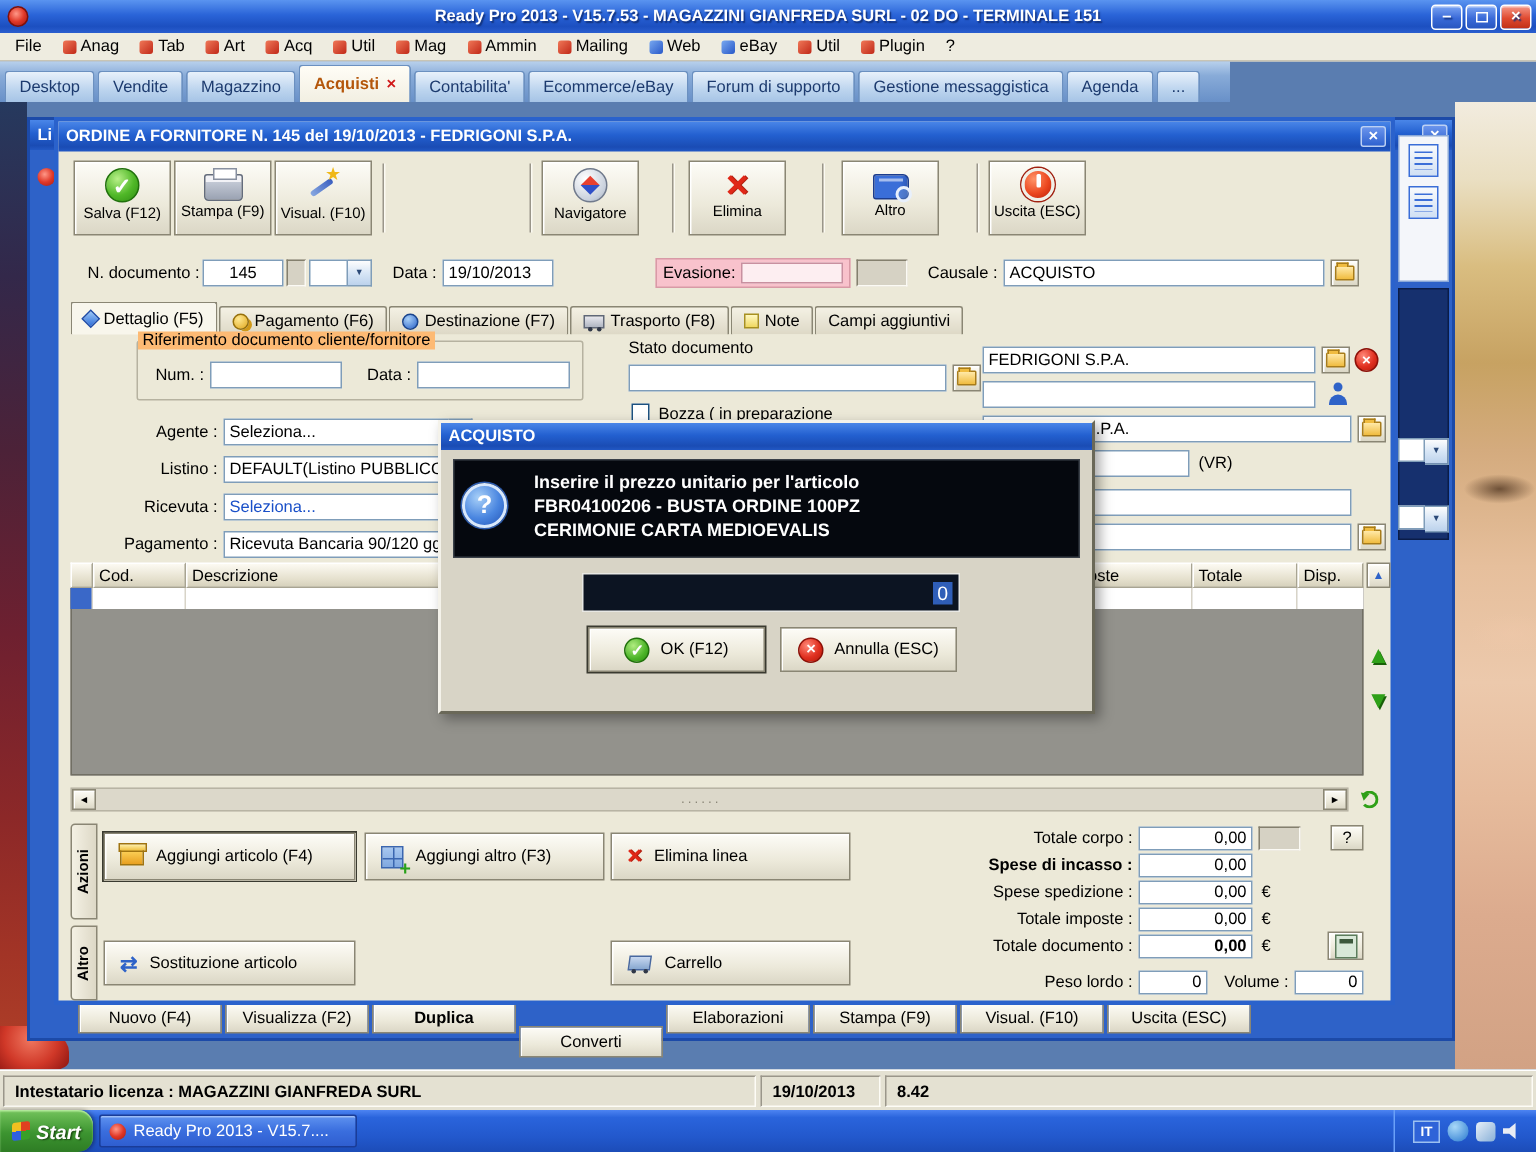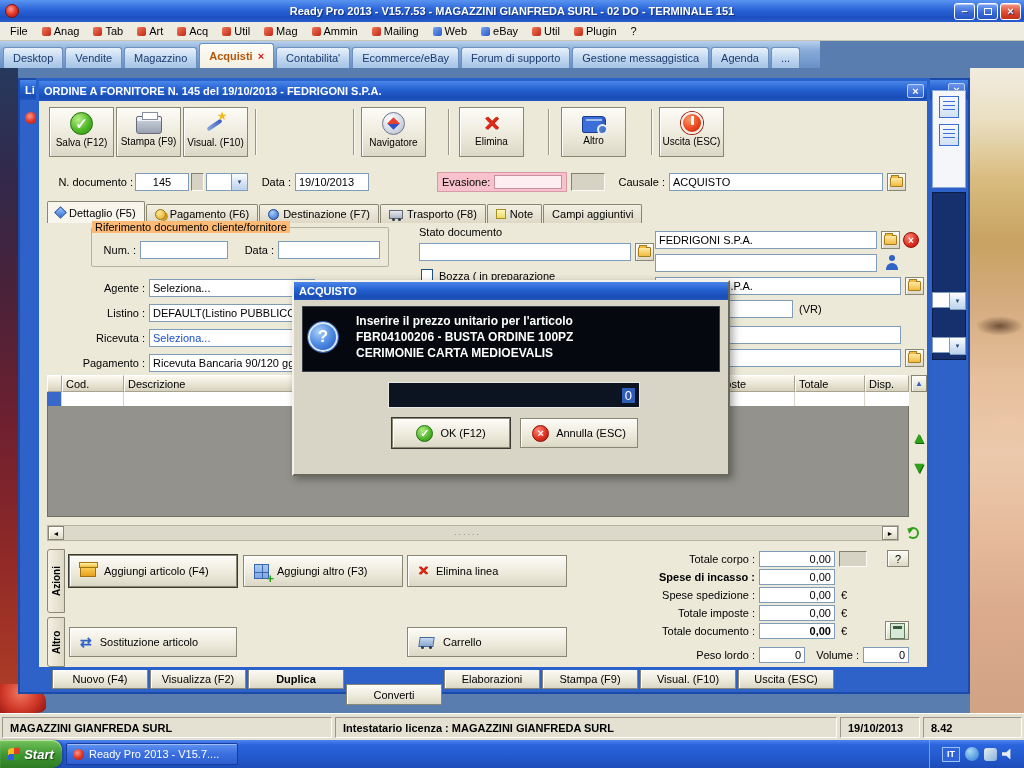--- a/index.html
+++ b/index.html
@@ -667,21 +667,20 @@
           <span>OK (F12)</span>
         </div>
       <div class="btn req-btn" style="left:226px;">
           <span class="ic-no">×</span>
           <span>Annulla (ESC)</span>
         </div>
     </div>
   </div>
 
   <div class="statusbar">
-    <span class="seg" style="width:330px;">MAGAZZINI GIANFREDA SURL</span>
     <span class="seg" style="width:502px;">Intestatario licenza : MAGAZZINI GIANFREDA SURL</span>
     <span class="seg" style="width:80px;">19/10/2013</span>
     <span class="seg" style="flex:1;">8.42</span>
   </div>
 
   <div class="taskbar">
     <div class="startbtn">
       <span class="flag"></span>
       <span>Start</span>
     </div>

